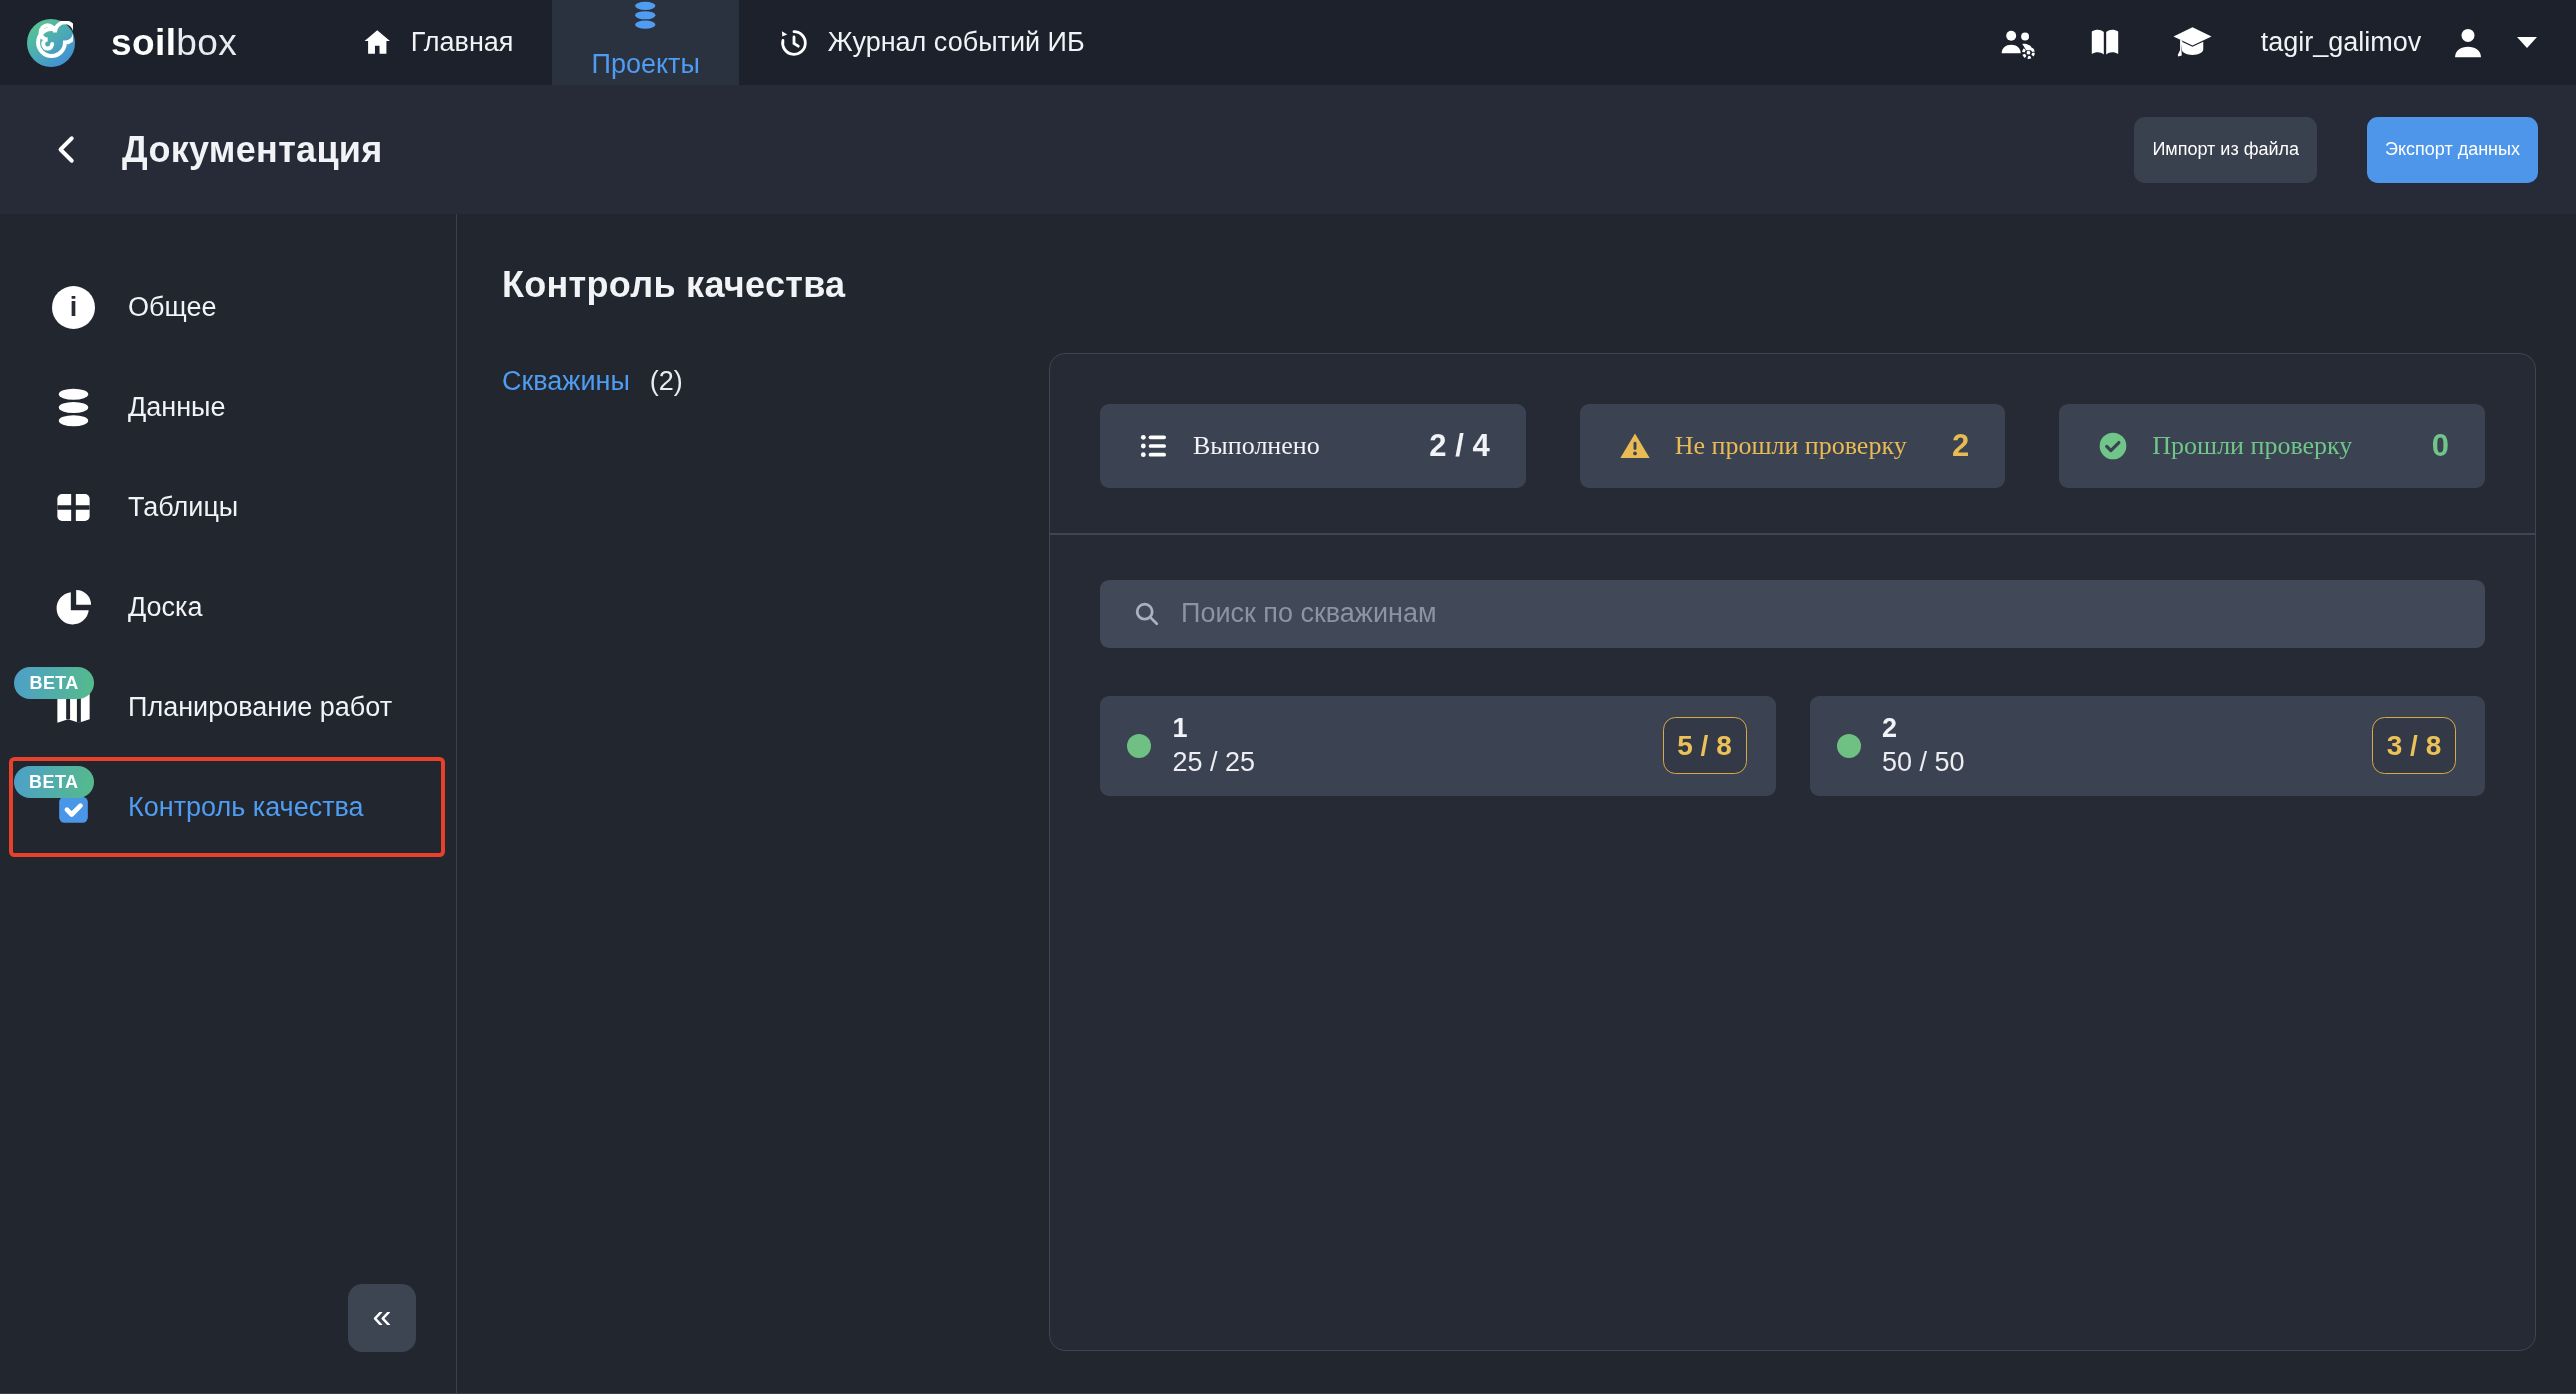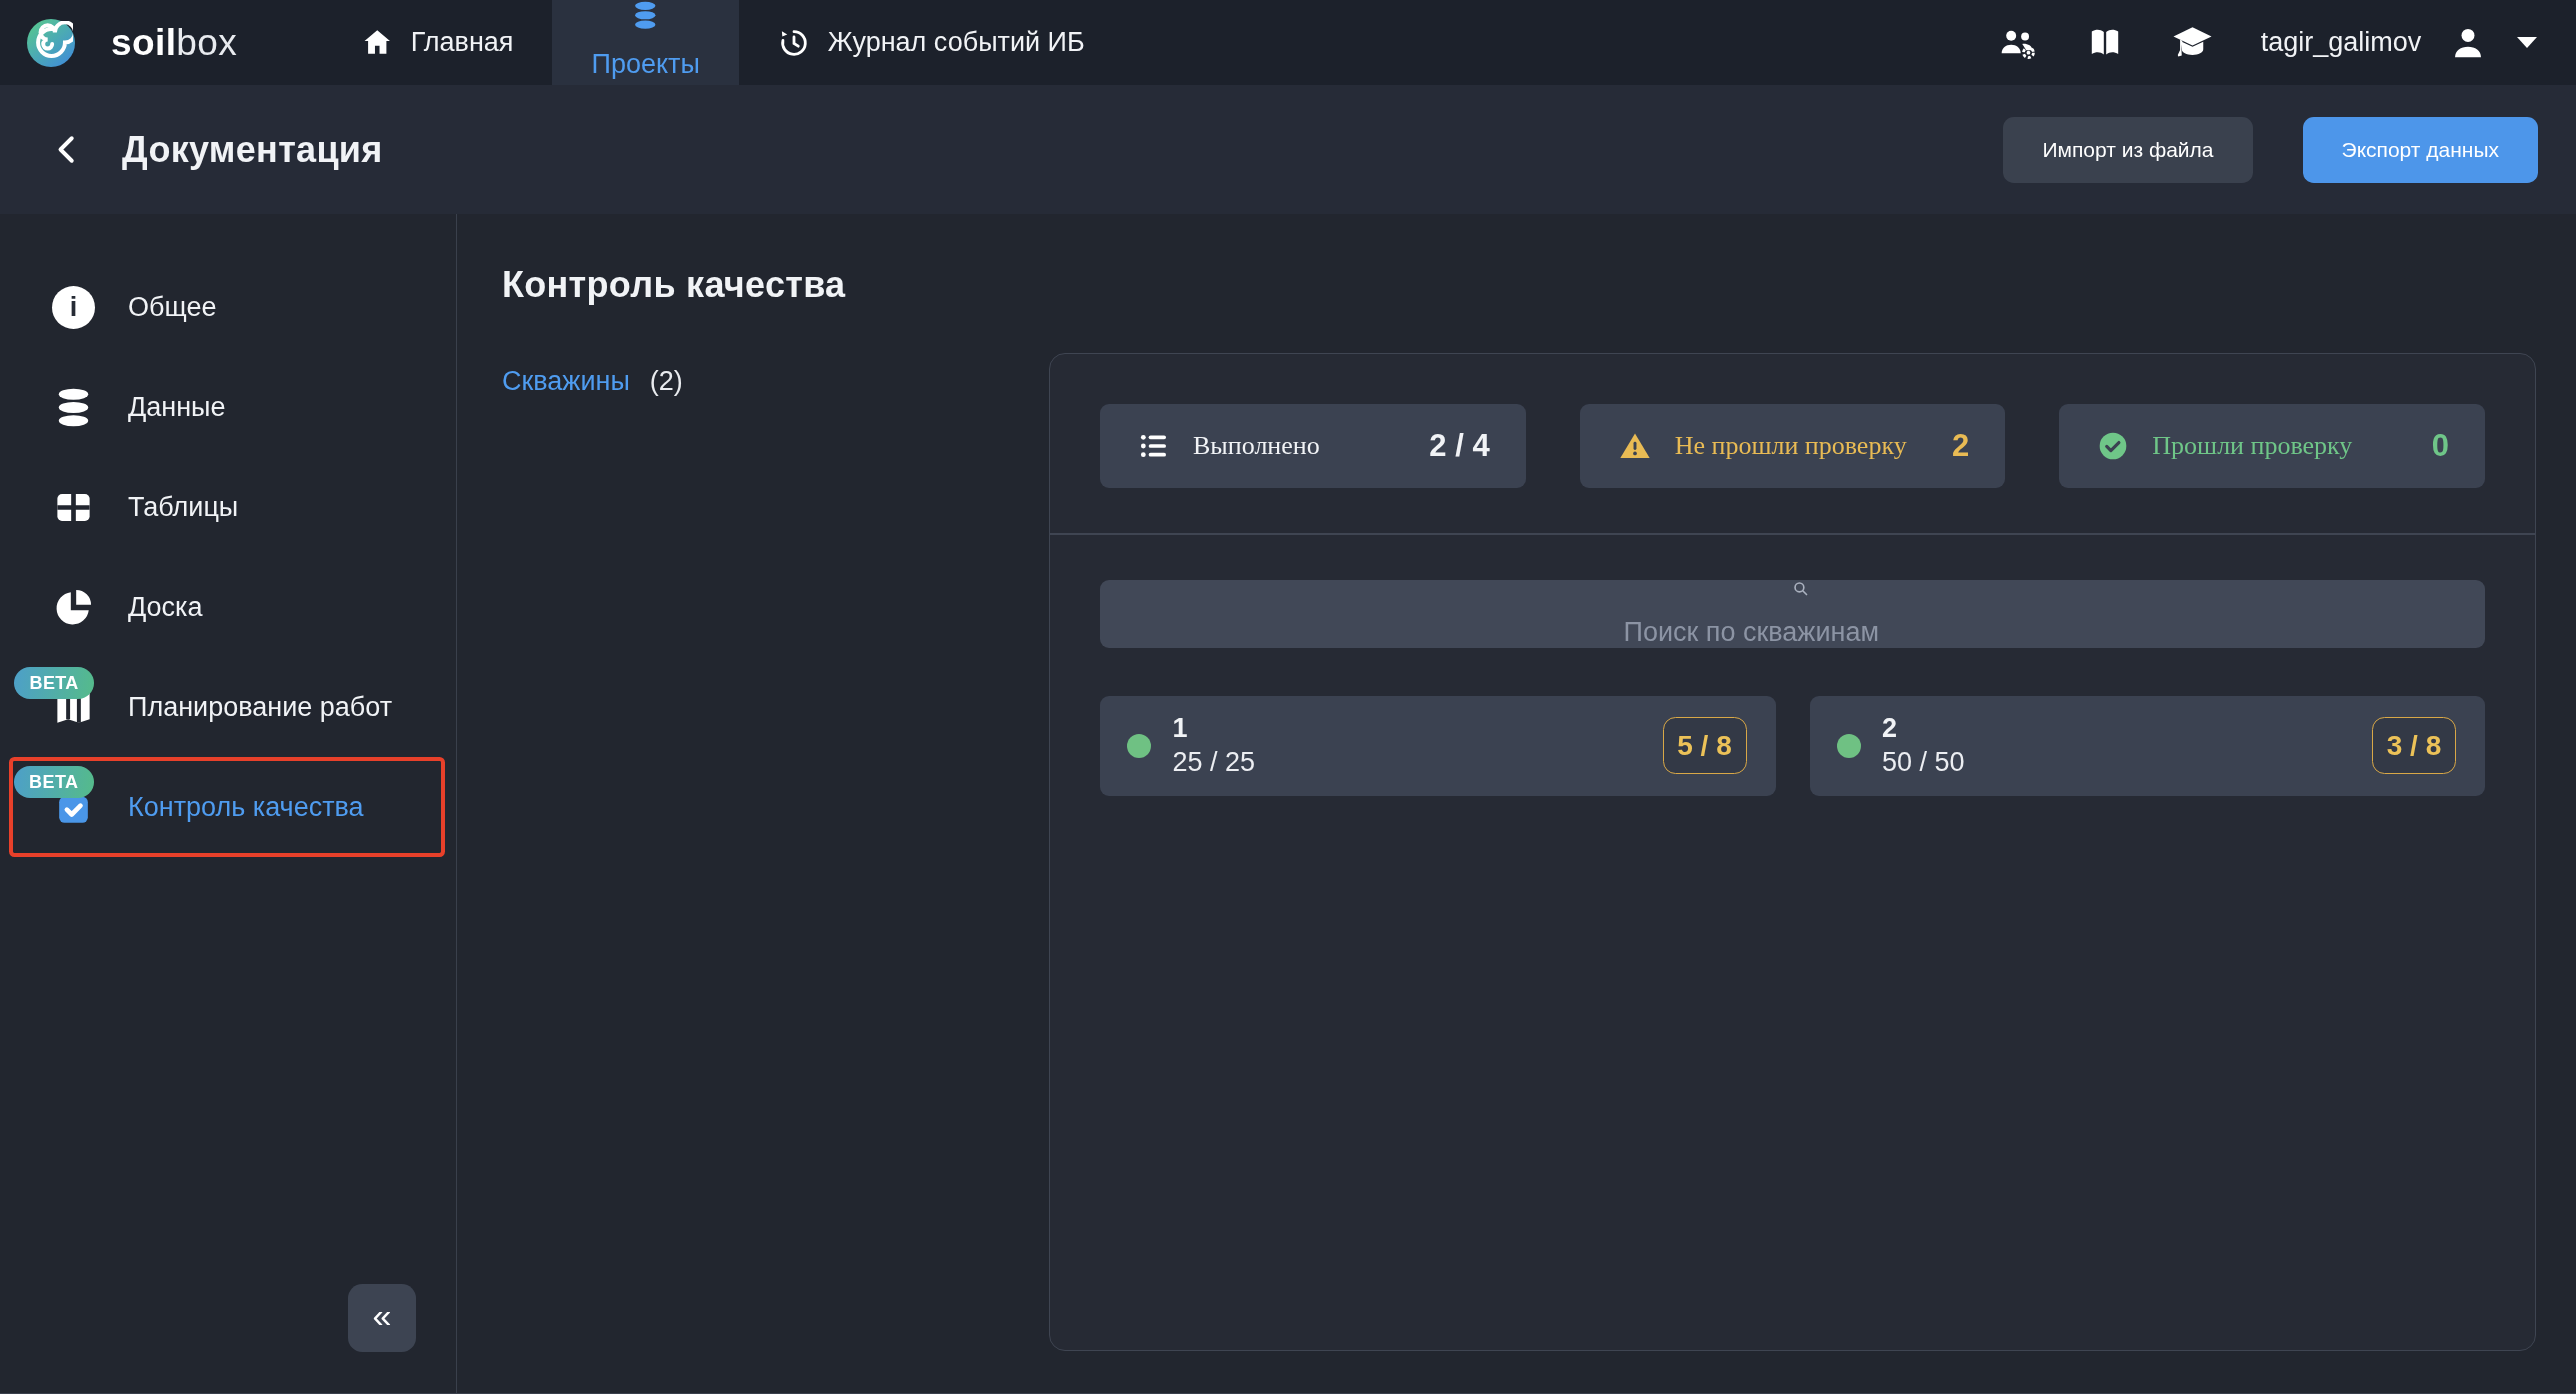--- a/index.html
+++ b/index.html
@@ -35,22 +35,22 @@
   .caret-down { width:0; height:0; border-left:10px solid transparent;
     border-right:10px solid transparent; border-top:11.7px solid #ffffff; margin-left:1.8px; }
   
   .pageheader {
     height:129px; background:#262b37;
     display:flex; align-items:center; padding:0 38px 0 50px; gap:36px;
   }
   .back-btn { display:flex; align-items:center; cursor:pointer; }
   .page-title { font-size:36px; font-weight:700; letter-spacing:0.3px; }
   .header-spacer { flex:1; }
-  .btn { border:none; border-radius:10.8px; height:66px; padding:0 39px;
-    font-size:21px; font-family:inherit; color:#ffffff; cursor:pointer; }
+  .btn { border:none; border-radius:10.8px; height:66px; padding:0 18px;
+    font-size:18px; font-family:inherit; color:#ffffff; cursor:pointer; }
   .btn-secondary { background:#3a414e; }
   .btn-primary { background:#4d96ea;margin-left:14px; }
   
   .body { display:flex; height:1180px; border-bottom:1.8px solid #3a404c; }
   .sidebar {
     position:relative; width:457px; flex:0 0 457px;
     border-right:1.8px solid #3a404c; padding-top:43px;
   }
   .side-item { position:relative; height:100px; display:flex; align-items:center;
     gap:32px; padding-left:51px; font-size:27px; cursor:pointer; }
@@ -80,21 +80,21 @@
     border:1.8px solid #3f4552; border-radius:16px; padding:50px; }
   .stats-row { display:flex; gap:54px; }
   .stat-card { flex:1; height:84px; background:#3b4251; border-radius:9px;
     display:flex; align-items:center; padding:0 36px 0 38px; gap:23px; cursor:pointer; }
   .stat-label { font-size:26px;font-family:Liberation Serif, serif; }
   .stat-value { margin-left:auto; font-size:31px; font-weight:700; }
   .stat-card.failed .stat-label, .stat-card.failed .stat-value { color:#e9bb54; }
   .stat-card.passed .stat-label, .stat-card.passed .stat-value { color:#6fc688; }
   .panel-divider { height:1.8px; background:#3f4552; margin:45px -50px 0 -50px; }
   .search-box { margin-top:45px; height:68px; background:#414857; border-radius:9px;
-    display:flex; align-items:center; padding:0 16px 0 32px; gap:20px;flex-direction:column; }
+    display:flex; align-items:center; padding:0 16px 0 32px; gap:20px; }
   .search-box input { flex:1; background:transparent; border:none; outline:none;
     font-size:27px; color:#e8ebef; font-family:inherit; }
   .search-box input::placeholder { color:#8c94a4; }
   .wells-row { display:flex; gap:34px; margin-top:48px; }
   .well-card { flex:1; height:100px; background:#3b4251; border-radius:9px;
     display:flex; align-items:center; padding:0 29px 0 27px; gap:21.5px; cursor:pointer; }
   .well-dot { width:24px; height:24px; border-radius:50%; background:#6fc183; flex:0 0 24px; }
   .well-texts { display:flex; flex-direction:column; line-height:1.25; }
   .well-name { font-size:27px; font-weight:700; }
   .well-progress { font-size:27px; color:#eceef2; }

